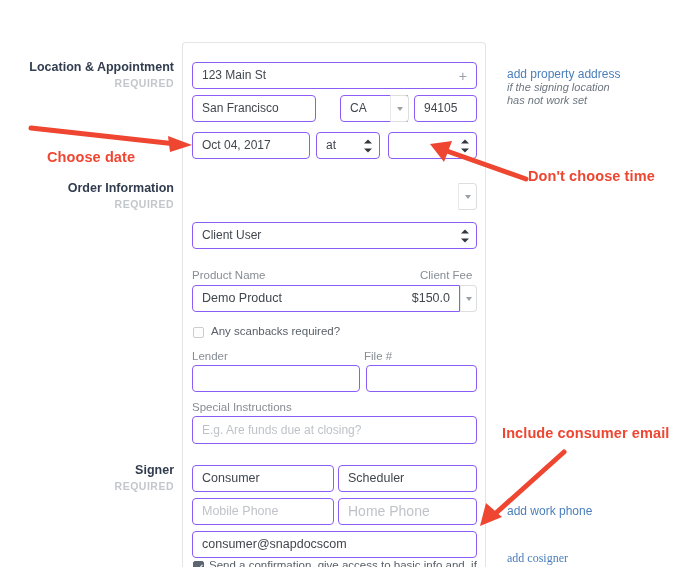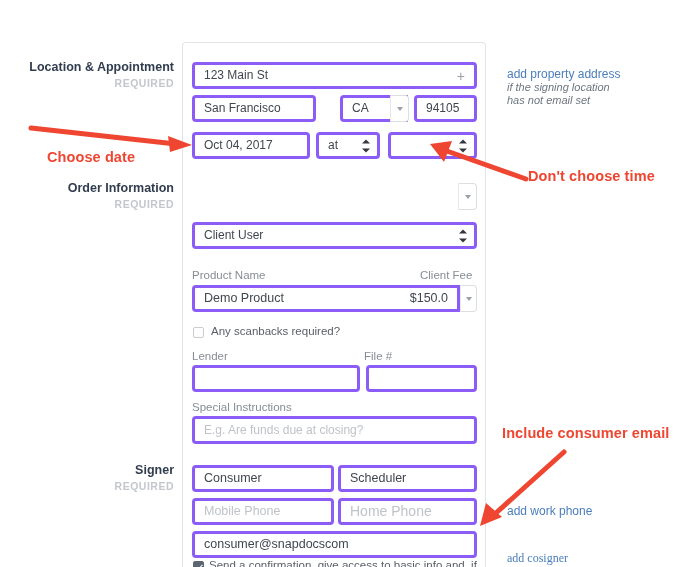--- a/index.html
+++ b/index.html
@@ -70,21 +70,21 @@
     color: #c3c7cc;
     letter-spacing: 0.5px;
     line-height: 14px;
     margin-top: 1px;
   }
 
   
   .fld {
     position: absolute;
     box-sizing: border-box;
-    border: 3px solid #8b5cf6;
+    border: 1px solid #8b5cf6;
     border-radius: 4px;
     background: #fff;
     font-family: "Liberation Sans", sans-serif;
     font-size: 12px;
     color: #41474f;
     padding: 0 9px;
     height: 27px;
     line-height: 25px;
     display: flex;
     align-items: center;
@@ -333,21 +333,21 @@
 
   <div class="fld" style="left:192px; top:531px; width:285px; font-size:12.5px;">
     <span>consumer@snapdocscom</span>
   </div>
 
   <div class="cbox checked" style="left:193px; top:561px;"></div>
   <div class="cbox-text" style="left:209px; top:559px; font-size:11.5px;">Send a confirmation, give access to basic info and, if</div>
 
   <div class="help-link" style="left:507px; top:67px;">add property address</div>
   <div class="help-note" style="left:507px; top:81px;">if the signing location</div>
-  <div class="help-note" style="left:507px; top:94px;">has not email set</div>
+  <div class="help-note" style="left:507px; top:94px;">has not work set</div>
 
   <div class="help-link" style="left:507px; top:504px;">add work phone</div>
   <div class="help-link" style="left:507px; top:551px;font-family:Liberation Serif, serif;">add cosigner</div>
 
   <svg class="arrow-svg" style="left:28px; top:124px;" width="170" height="30" viewBox="0 0 170 30">
     <path d="M3,4 L148,20" stroke="#ef4632" stroke-width="5" stroke-linecap="round" fill="none"></path>
     <path d="M164,21 L140,12 L142,28 Z" fill="#ef4632"></path>
   </svg>
   <div class="annot" style="left:47px; top:149px;">Choose date</div>
 

